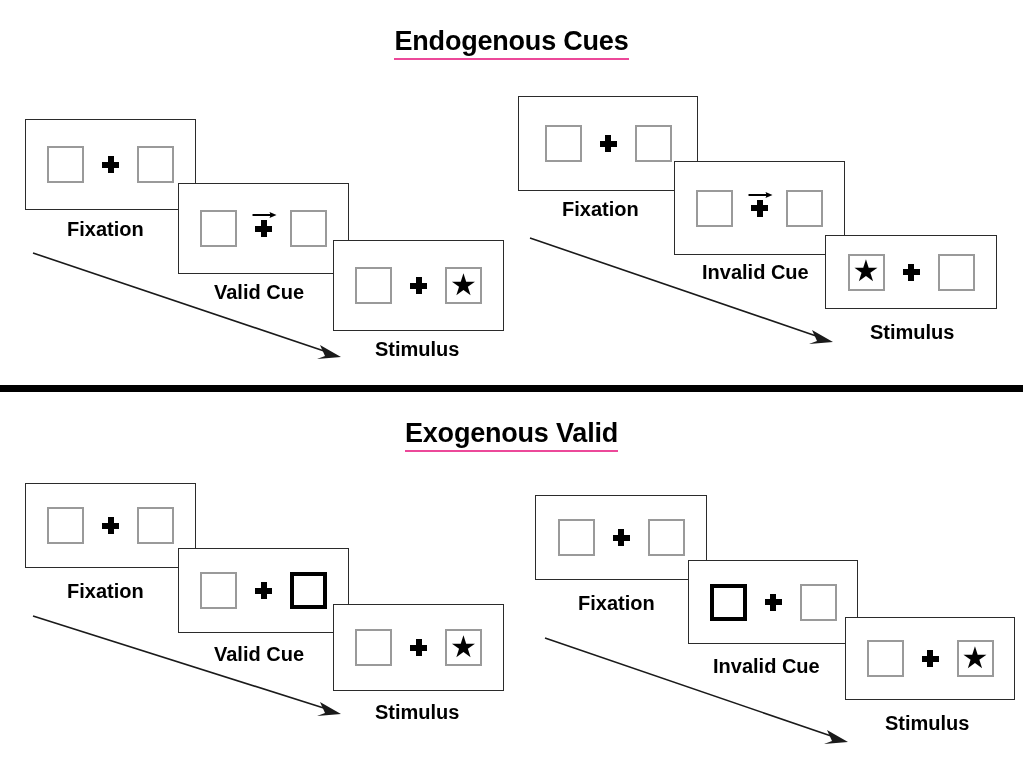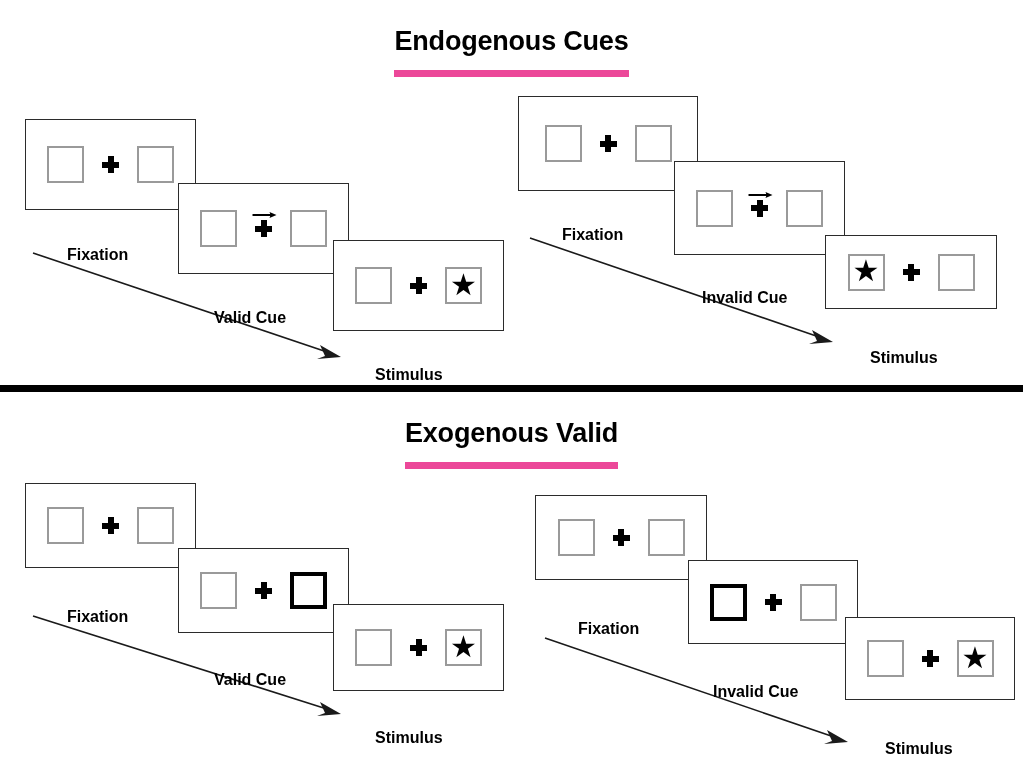--- a/index.html
+++ b/index.html
@@ -27,22 +27,22 @@
     width: 100%;
     left: 0;
     text-align: center;
     font-size: 27px;
     font-weight: bold;
     letter-spacing: -0.2px;
     white-space: nowrap;
   }
   .section-title .title-text {
     display: inline-block;
-    border-bottom: 7px solid #ec4899;
-    padding-bottom: 13px;
+    border-bottom: 2px solid #ec4899;
+    padding-bottom: 1px;
   }
 
   
   .divider {
     position: absolute;
     left: 0;
     width: 1023px;
     height: 7px;
     background: #000000;
   }
@@ -118,25 +118,24 @@
     bottom: 17px;
     left: 50%;
     transform: translateX(-48%);
     width: 26px;
     height: 10px;
   }
 
   
   .stage-label {
     position: absolute;
-    font-size: 16px;
+    font-size: 20px;
     font-weight: bold;
     white-space: nowrap;
     z-index: 3;
-    margin-top: 28px;
   }
 
   
   .timeline-arrow {
     position: absolute;
     z-index: 1;
     overflow: visible;
   }
 </style>
 </head>

